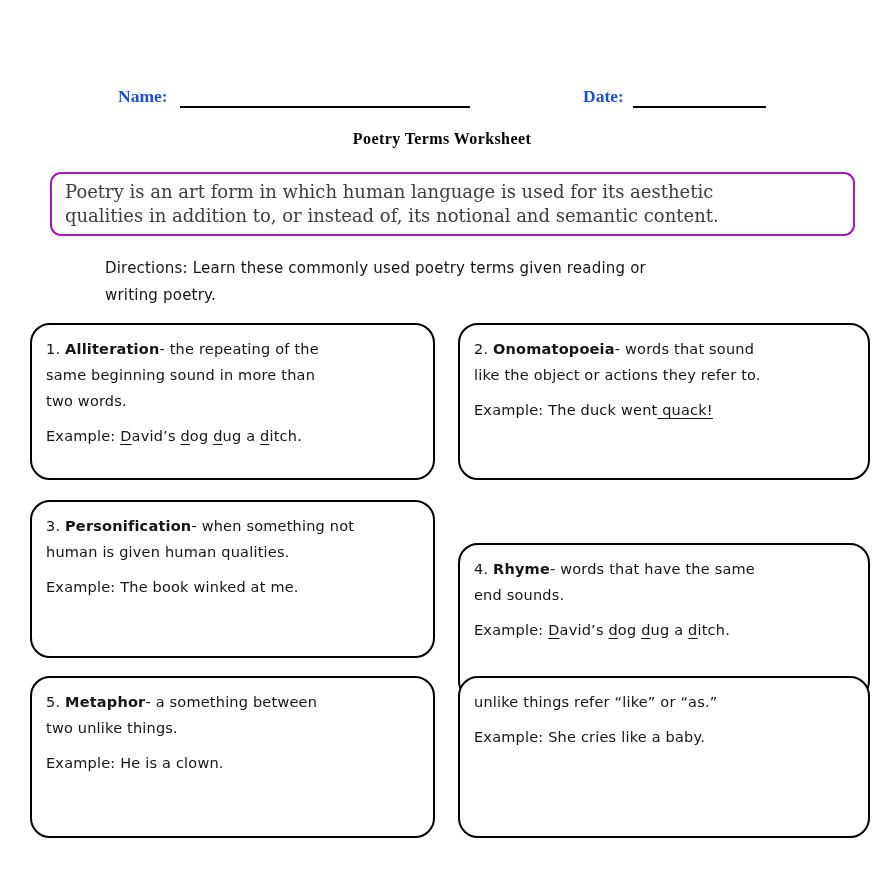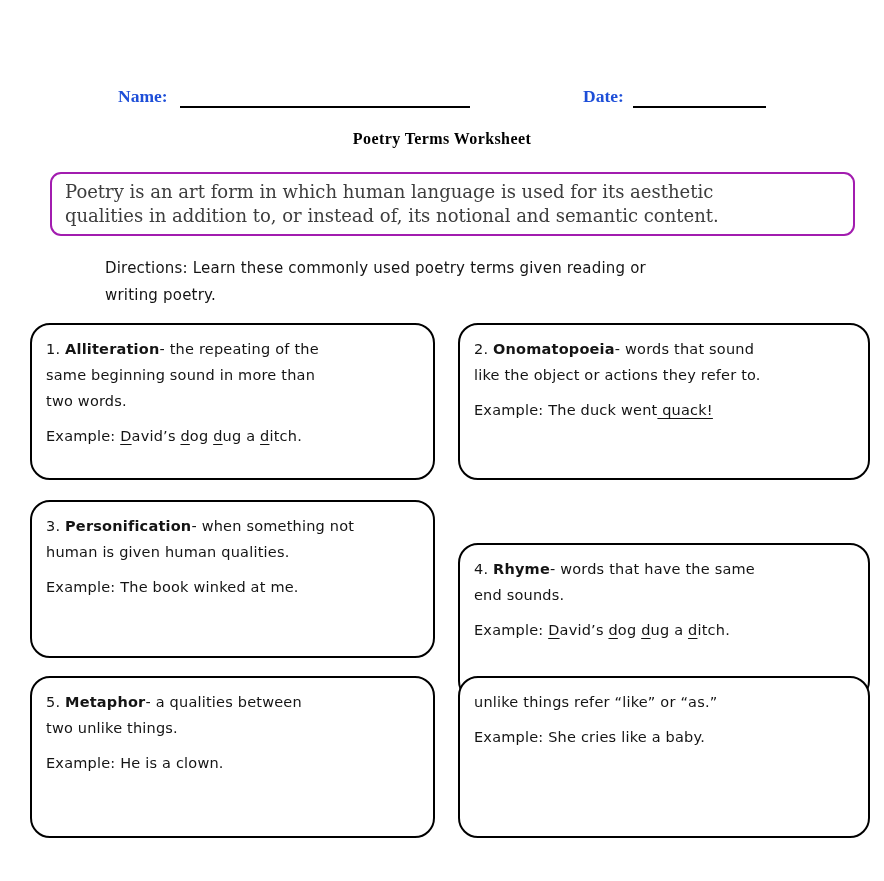--- a/index.html
+++ b/index.html
@@ -86,21 +86,21 @@
 <div class="abs card" id="card-4">
   <div>
       <div class="tline"><span>4. </span><span class="b">Rhyme</span><span>- words that have the same</span></div>
       <div class="tline"><span>end sounds.</span></div>
     </div>
   <p class="example"><span>Example: </span><span class="u">D</span><span>avid’s </span><span class="u">d</span><span>og </span><span class="u">d</span><span>ug a </span><span class="u">d</span><span>itch.</span></p>
 </div>
 
 <div class="abs card" id="card-5">
   <div>
-      <div class="tline"><span>5. </span><span class="b">Metaphor</span><span>- a qualities between</span></div>
+      <div class="tline"><span>5. </span><span class="b">Metaphor</span><span>- a something between</span></div>
       <div class="tline"><span>two unlike things.</span></div>
     </div>
   <p class="example"><span>Example: He is a clown.</span></p>
 </div>
 
 <div class="abs card" id="card-6">
   <div>
       <div class="tline"><span>unlike things refer “like” or “as.”</span></div>
     </div>
   <p class="example"><span>Example: She cries like a baby.</span></p>

